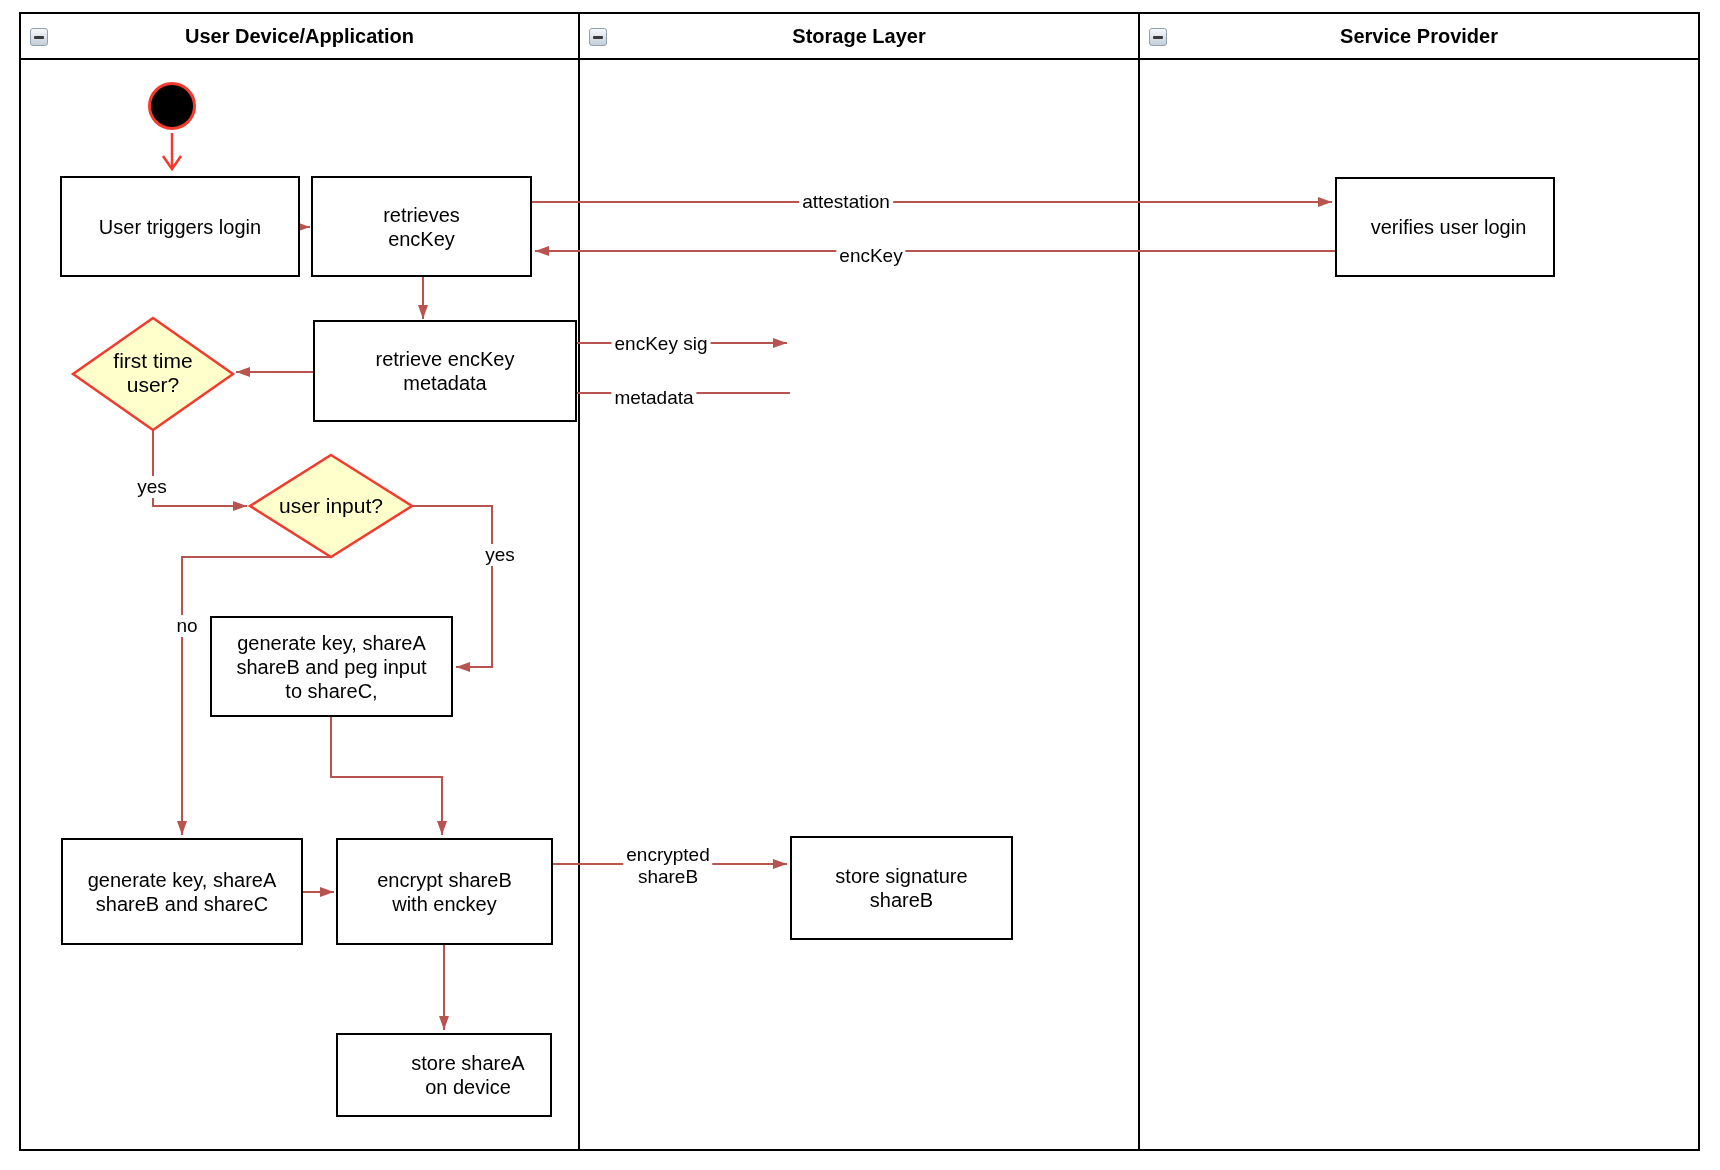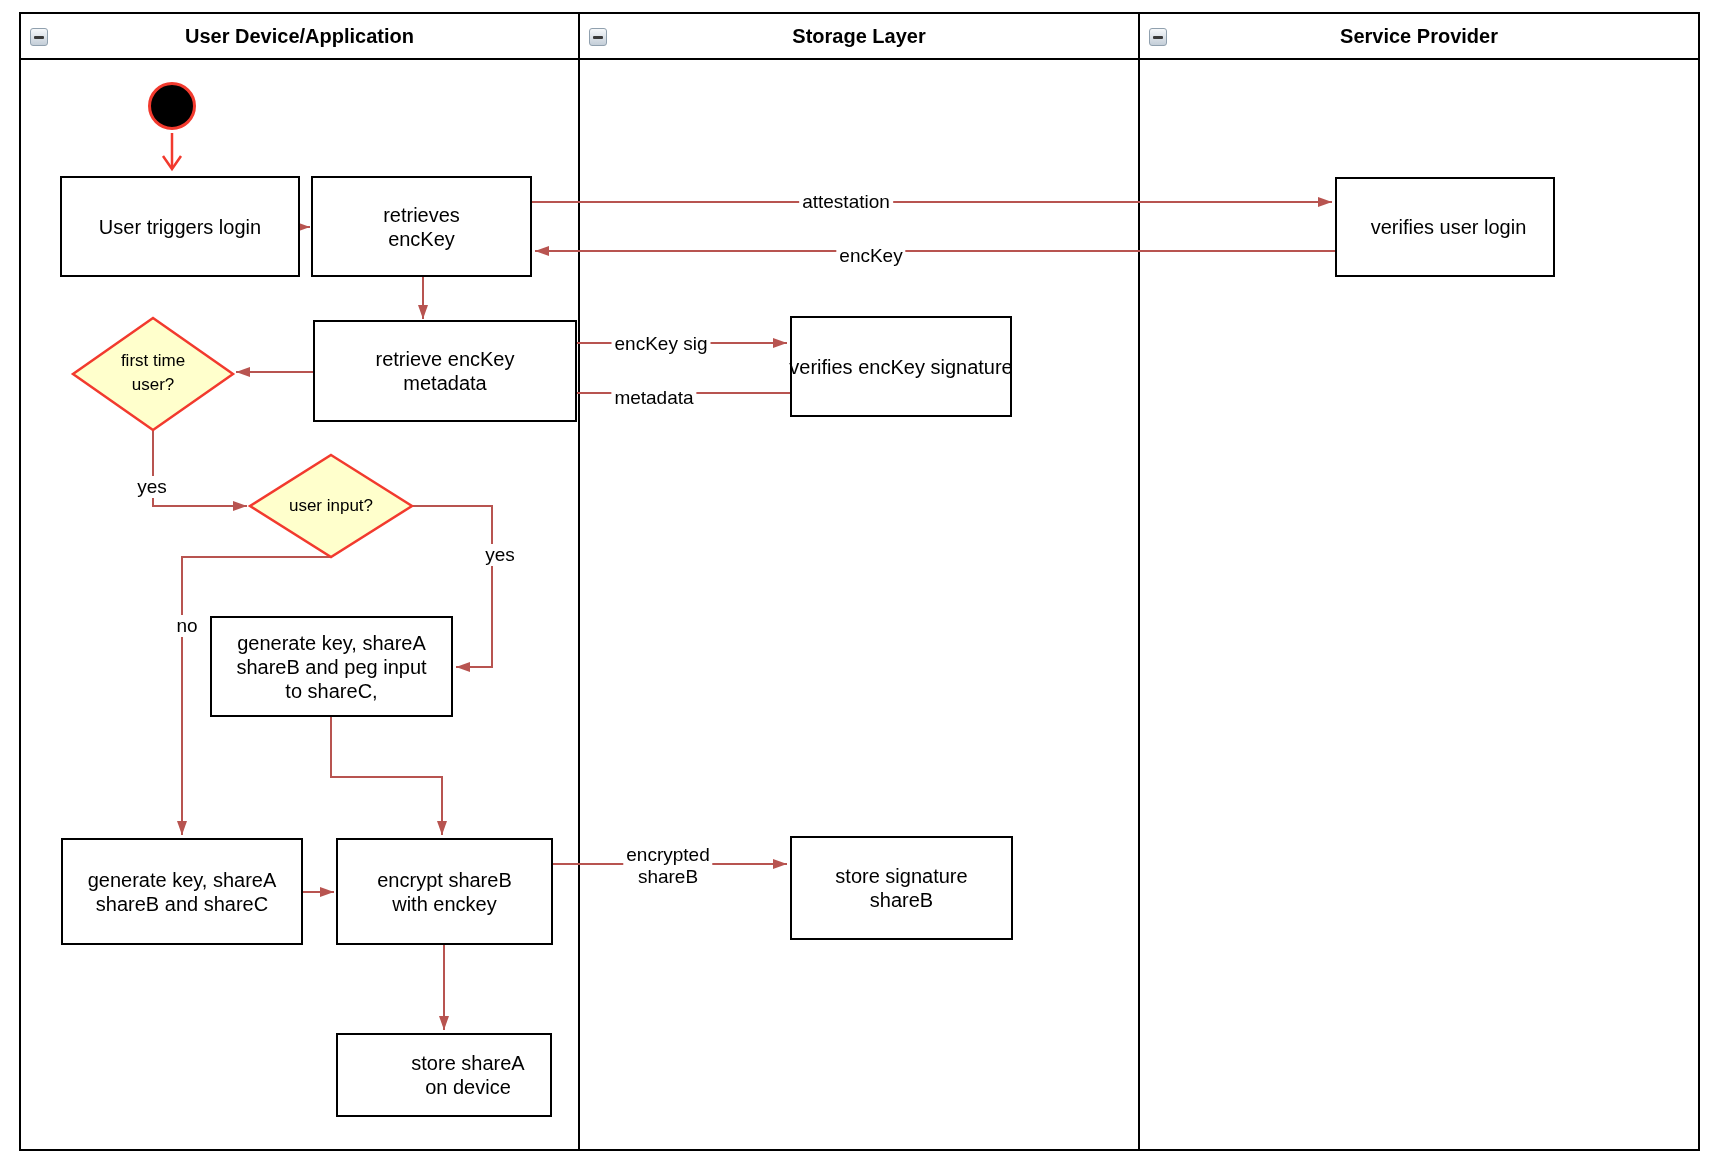--- a/index.html
+++ b/index.html
@@ -23,21 +23,21 @@
     background:linear-gradient(#f6f8fa,#c4ced8);display:flex;align-items:center;justify-content:center;}
   .collapse .minus{width:10px;height:3px;background:#3a3a3a;border-radius:1px;}
 
   
   #edges{position:absolute;left:0;top:0;width:1720px;height:1170px;}
 
   
   .node{position:absolute;background:#fff;border:2px solid var(--ink);display:flex;align-items:center;justify-content:center;
     text-align:center;font-size:20px;line-height:24px;white-space:pre-line;}
   .node .nowrap{position:absolute;left:50%;top:50%;transform:translate(-50%,-50%);white-space:nowrap;}
-  .dlabel{position:absolute;transform:translate(-50%,-50%);text-align:center;font-size:17px;line-height:24px;white-space:pre-line;}
+  .dlabel{position:absolute;transform:translate(-50%,-50%);text-align:center;font-size:21px;line-height:24px;white-space:pre-line;}
   .start{position:absolute;left:148px;top:82px;width:48px;height:48px;border-radius:50%;background:#000;border:3px solid var(--bright);}
 
   
   .elabel{position:absolute;transform:translate(-50%,-50%);background:#fff;padding:0 3px;font-size:19px;line-height:22px;
     text-align:center;white-space:pre-line;}
 </style>
 </head>
 <body>
 
 <div id="canvas">
@@ -118,23 +118,20 @@
 
   <div class="node" style="left:61px;top:838px;width:242px;height:107px;">generate key, shareA
 shareB and shareC</div>
 
   <div class="node" style="left:336px;top:838px;width:217px;height:107px;">encrypt shareB
 with enckey</div>
 
   <div class="node" style="left:336px;top:1033px;width:216px;height:84px;padding-left:48px;">store shareA
 on device</div>
 
-  <div class="node" style="left:790px;top:316px;width:222px;height:101px;">
-    <span class="nowrap">verifies encKey signature</span>
-  </div>
 
   <div class="node" style="left:790px;top:836px;width:223px;height:104px;">store signature
 shareB</div>
 
   <div class="node" style="left:1335px;top:177px;width:220px;height:100px;padding-left:7px;">verifies user login</div>
 
   <div class="dlabel" style="left:153px;top:373px;">first time
 user?</div>
   <div class="dlabel" style="left:331px;top:506px;">user input?</div>
 

